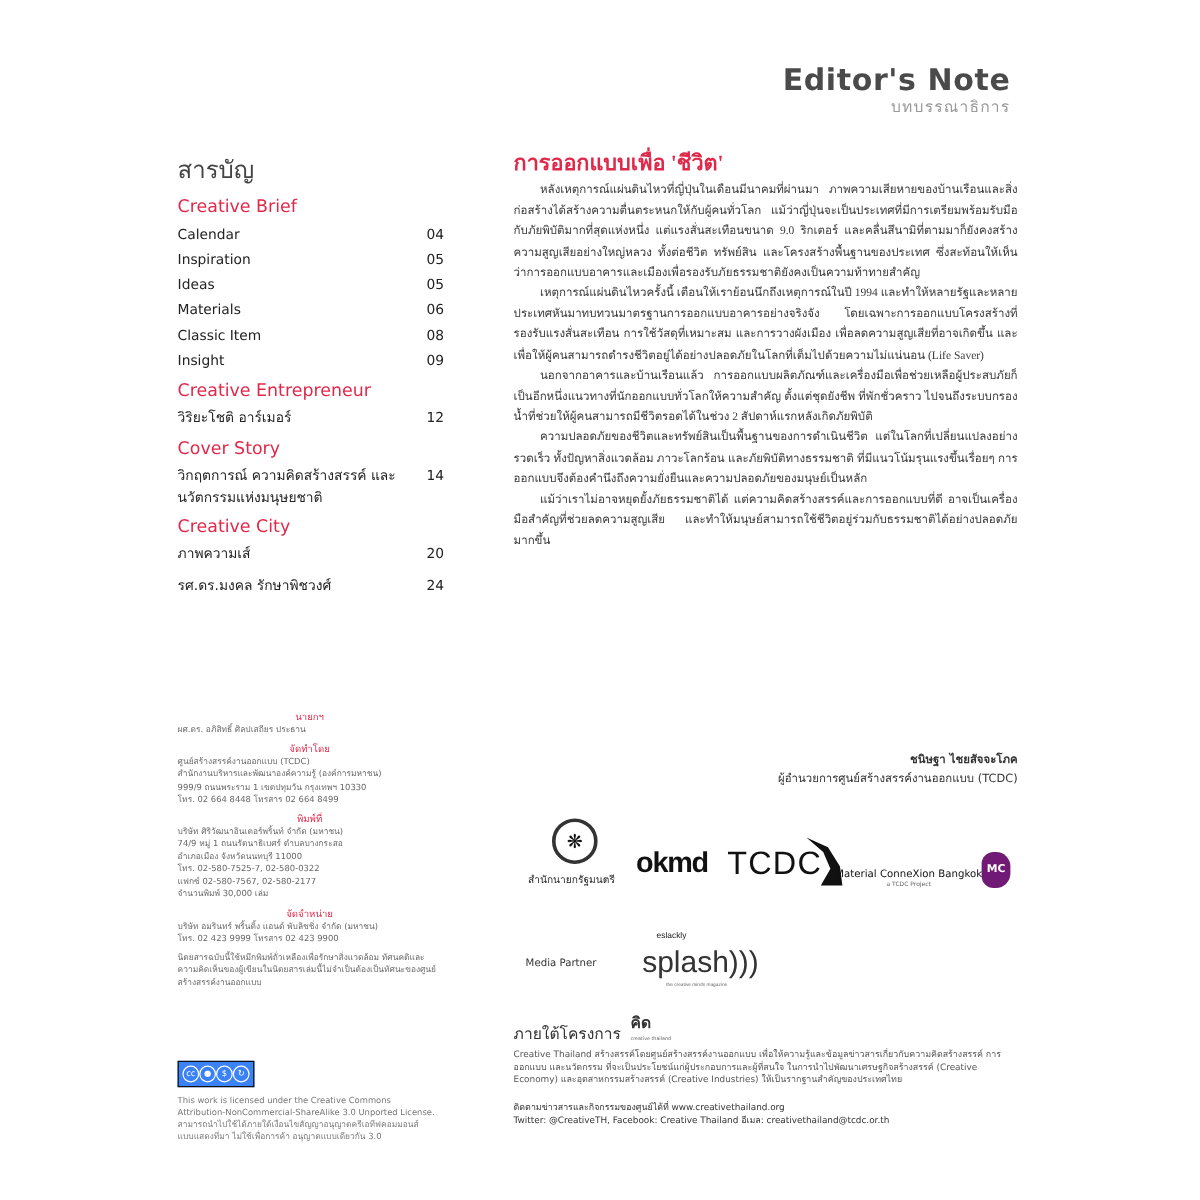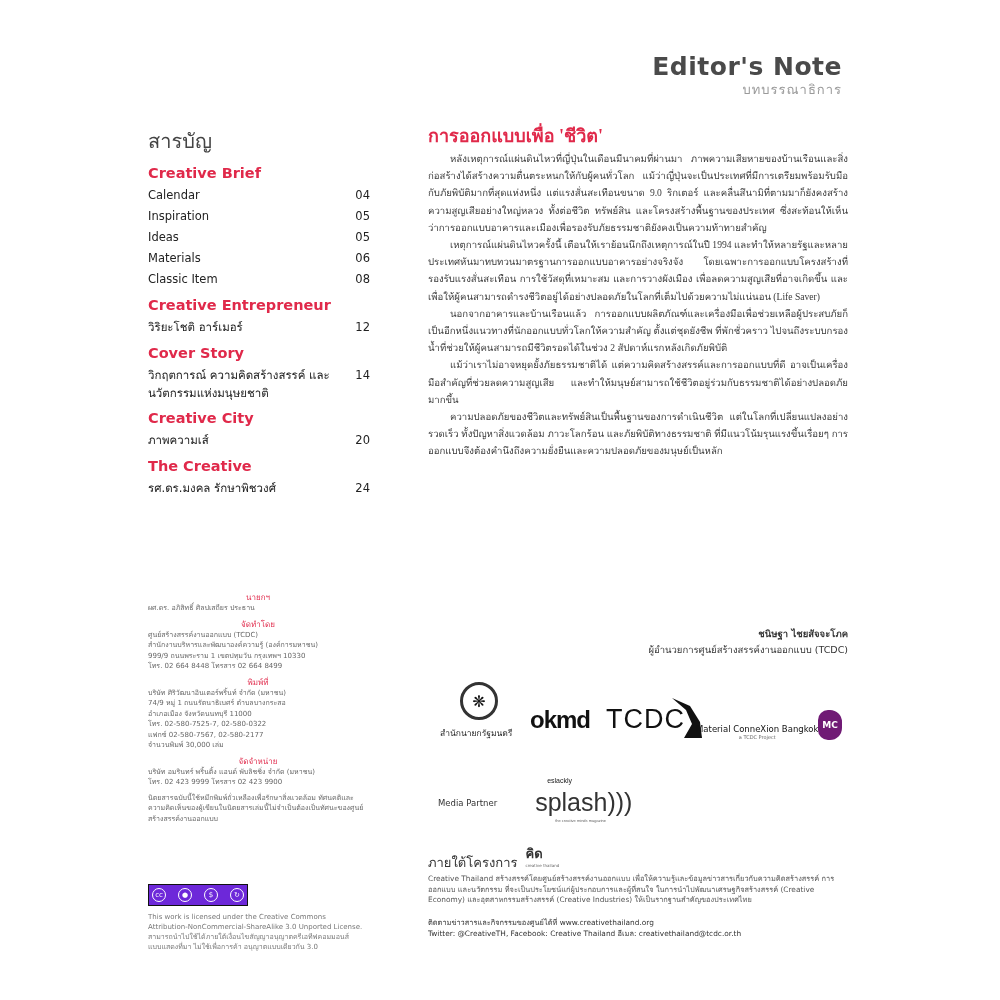--- a/index.html
+++ b/index.html
@@ -7,32 +7,32 @@
          font-family: "DejaVu Sans", sans-serif; color: #222; }
 
   .header { position: absolute; right: 158px; top: 52px; text-align: right; }
   .header .title { font-size: 25px; font-weight: bold; color: #4a4a4a; letter-spacing: 0.5px; line-height: 30px; }
   .header .subtitle { font-size: 13px; color: #9a9a9a; letter-spacing: 1px; line-height: 16px; }
 
   
   .toc { position: absolute; left: 148px; top: 126px; width: 222px; }
   .toc-title { font-size: 20px; color: #444; margin-bottom: 8px; line-height: 30px; }
   .toc-section { margin-bottom: 6px; }
-  .toc-section-head { font-size: 14.5px; color: #e0294a; font-weight: bold; line-height: 19px; margin-bottom: 2px; }
+  .toc-section-head { font-size: 14.5px; color: #e0294a; font-weight: normal; line-height: 19px; margin-bottom: 2px; }
   .toc-row { display: flex; justify-content: space-between; align-items: flex-start; font-size: 11.5px; line-height: 21px; color: #222; }
   .toc-row .lbl { max-width: 185px; line-height: 18px; padding: 1px 0; }
   .toc-row .pg { font-size: 11.5px; }
 
   .credits { position: absolute; left: 148px; top: 592px; width: 220px; font-size: 7px; line-height: 10.5px; color: #666; }
   .credit-block { margin-bottom: 5px; }
   .credit-head { color: #e0294a; font-size: 8px; line-height: 11px; text-align: center; }
   .credit-note { margin-top: 4px; }
 
   .cc-badge { position: absolute; left: 148px; top: 884px; display: flex; align-items: center;
-              background: #6d28d9; color: #fff; border: 1px solid #111; height: 20px; padding: 0 3px; font-size: 10px; gap: 12px; text-align: center; }
+              background: #3b82f6; color: #fff; border: 1px solid #111; height: 20px; padding: 0 3px; font-size: 10px; gap: 0; text-align: center; }
   .cc-badge .c { border: 1px solid #fff; border-radius: 50%; width: 12px; height: 12px; font-size: 7px; display: flex; align-items: center; justify-content: center; }
   .license { position: absolute; left: 148px; top: 912px; width: 215px; font-size: 7px; line-height: 10px; color: #777; }
 
   
   .article { position: absolute; left: 428px; top: 124px; width: 420px; font-family: Liberation Serif, serif; }
   .article-title { font-size: 18px; font-weight: bold; color: #e0294a; line-height: 24px; margin-bottom: 2px; }
   .article p { margin: 0; font-size: 9.6px; line-height: 17.2px; color: #3a3a3a; text-align: justify; text-indent: 22px; }
   .signature { position: absolute; left: 428px; top: 626px; width: 420px; text-align: right; font-size: 9.5px; line-height: 16px; color: #333; }
   .signature .name { font-weight: bold; }
 
@@ -87,20 +87,24 @@
         <span class="pg">05</span>
       </div>
     <div class="toc-row">
         <span class="lbl">Materials</span>
         <span class="pg">06</span>
       </div>
     <div class="toc-row">
         <span class="lbl">Classic Item</span>
         <span class="pg">08</span>
       </div>
+    <div class="toc-row">
+        <span class="lbl">Insight</span>
+        <span class="pg">09</span>
+      </div>
   </div>
 
   <div class="toc-section">
     <div class="toc-section-head">Creative Entrepreneur</div>
     <div class="toc-row">
         <span class="lbl">วิริยะโชติ อาร์เมอร์</span>
         <span class="pg">12</span>
       </div>
   </div>
 
@@ -114,21 +118,20 @@
 
   <div class="toc-section">
     <div class="toc-section-head">Creative City</div>
     <div class="toc-row">
         <span class="lbl">ภาพความเส์</span>
         <span class="pg">20</span>
       </div>
   </div>
 
   <div class="toc-section">
-    <div class="toc-section-head">The Creative</div>
     <div class="toc-row">
         <span class="lbl">รศ.ดร.มงคล รักษาพิชวงศ์</span>
         <span class="pg">24</span>
       </div>
   </div>
 </div>
 
 <div class="credits">
   <div class="credit-block">
     <div class="credit-head">นายกฯ</div>
@@ -164,22 +167,22 @@
   <span class="c">$</span>
   <span class="c">↻</span>
 </div>
 <div class="license">This work is licensed under the Creative Commons Attribution-NonCommercial-ShareAlike 3.0 Unported License. สามารถนำไปใช้ได้ภายใต้เงื่อนไขสัญญาอนุญาตครีเอทีฟคอมมอนส์ แบบแสดงที่มา ไม่ใช้เพื่อการค้า อนุญาตแบบเดียวกัน 3.0</div>
 
 <div class="article">
   <div class="article-title">การออกแบบเพื่อ 'ชีวิต'</div>
   <p>หลังเหตุการณ์แผ่นดินไหวที่ญี่ปุ่นในเดือนมีนาคมที่ผ่านมา ภาพความเสียหายของบ้านเรือนและสิ่งก่อสร้างได้สร้างความตื่นตระหนกให้กับผู้คนทั่วโลก แม้ว่าญี่ปุ่นจะเป็นประเทศที่มีการเตรียมพร้อมรับมือกับภัยพิบัติมากที่สุดแห่งหนึ่ง แต่แรงสั่นสะเทือนขนาด 9.0 ริกเตอร์ และคลื่นสึนามิที่ตามมาก็ยังคงสร้างความสูญเสียอย่างใหญ่หลวง ทั้งต่อชีวิต ทรัพย์สิน และโครงสร้างพื้นฐานของประเทศ ซึ่งสะท้อนให้เห็นว่าการออกแบบอาคารและเมืองเพื่อรองรับภัยธรรมชาติยังคงเป็นความท้าทายสำคัญ</p>
   <p>เหตุการณ์แผ่นดินไหวครั้งนี้ เตือนให้เราย้อนนึกถึงเหตุการณ์ในปี 1994 และทำให้หลายรัฐและหลายประเทศหันมาทบทวนมาตรฐานการออกแบบอาคารอย่างจริงจัง โดยเฉพาะการออกแบบโครงสร้างที่รองรับแรงสั่นสะเทือน การใช้วัสดุที่เหมาะสม และการวางผังเมือง เพื่อลดความสูญเสียที่อาจเกิดขึ้น และเพื่อให้ผู้คนสามารถดำรงชีวิตอยู่ได้อย่างปลอดภัยในโลกที่เต็มไปด้วยความไม่แน่นอน (Life Saver)</p>
   <p>นอกจากอาคารและบ้านเรือนแล้ว การออกแบบผลิตภัณฑ์และเครื่องมือเพื่อช่วยเหลือผู้ประสบภัยก็เป็นอีกหนึ่งแนวทางที่นักออกแบบทั่วโลกให้ความสำคัญ ตั้งแต่ชุดยังชีพ ที่พักชั่วคราว ไปจนถึงระบบกรองน้ำที่ช่วยให้ผู้คนสามารถมีชีวิตรอดได้ในช่วง 2 สัปดาห์แรกหลังเกิดภัยพิบัติ</p>
+  <p>ความปลอดภัยของชีวิตและทรัพย์สินเป็นพื้นฐานของการดำเนินชีวิต แต่ในโลกที่เปลี่ยนแปลงอย่างรวดเร็ว ทั้งปัญหาสิ่งแวดล้อม ภาวะโลกร้อน และภัยพิบัติทางธรรมชาติ ที่มีแนวโน้มรุนแรงขึ้นเรื่อยๆ การออกแบบจึงต้องคำนึงถึงความยั่งยืนและความปลอดภัยของมนุษย์เป็นหลัก</p>
   <p>แม้ว่าเราไม่อาจหยุดยั้งภัยธรรมชาติได้ แต่ความคิดสร้างสรรค์และการออกแบบที่ดี อาจเป็นเครื่องมือสำคัญที่ช่วยลดความสูญเสีย และทำให้มนุษย์สามารถใช้ชีวิตอยู่ร่วมกับธรรมชาติได้อย่างปลอดภัยมากขึ้น</p>
-  <p>ความปลอดภัยของชีวิตและทรัพย์สินเป็นพื้นฐานของการดำเนินชีวิต แต่ในโลกที่เปลี่ยนแปลงอย่างรวดเร็ว ทั้งปัญหาสิ่งแวดล้อม ภาวะโลกร้อน และภัยพิบัติทางธรรมชาติ ที่มีแนวโน้มรุนแรงขึ้นเรื่อยๆ การออกแบบจึงต้องคำนึงถึงความยั่งยืนและความปลอดภัยของมนุษย์เป็นหลัก</p>
 </div>
 
 <div class="signature">
   <div class="name">ชนิษฐา ไชยสัจจะโภค</div>
   <div>ผู้อำนวยการศูนย์สร้างสรรค์งานออกแบบ (TCDC)</div>
 </div>
 
 <div class="logos">
   <div class="logo logo-seal">❋</div>
   <div class="logo logo-seal-text">สำนักนายกรัฐมนตรี</div>

